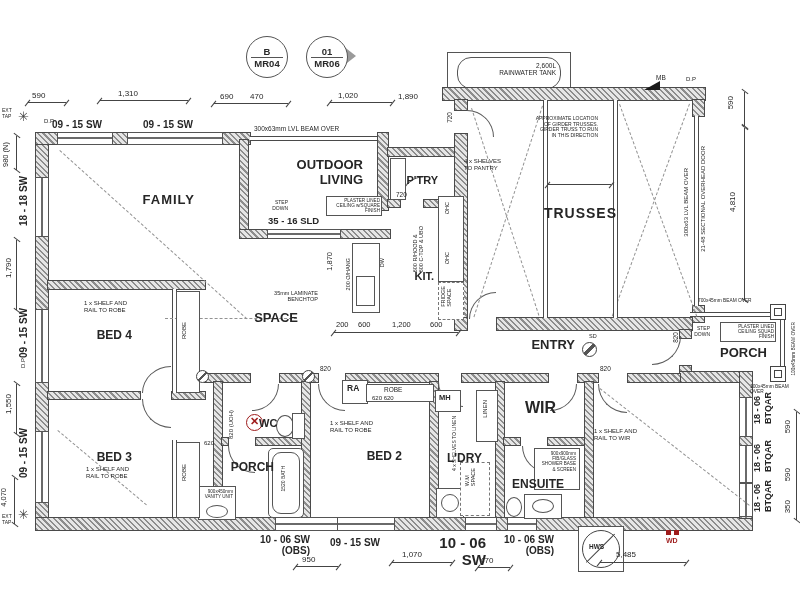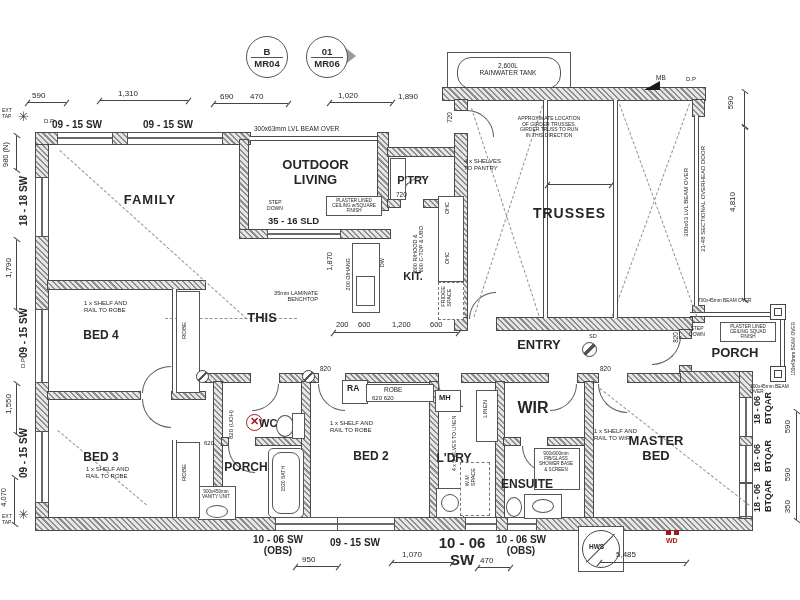--- a/index.html
+++ b/index.html
@@ -4,21 +4,21 @@
 <style>
   html,body{margin:0;padding:0;background:#fff}
   .plan{position:relative;width:800px;height:600px;background:#fff;overflow:hidden;
         font-family:"Liberation Sans",sans-serif;color:#2a2a2a}
   .wall{position:absolute;background:#e6e6e6 repeating-linear-gradient(45deg,#8d8d8d 0 1.5px,rgba(0,0,0,0) 1.5px 4px);outline:1px solid #4a4a4a}
   .twall{position:absolute;height:3px;border-top:1px solid #4a4a4a;border-bottom:1px solid #4a4a4a;background:#fff}
   .twv{position:absolute;width:3px;border-left:1px solid #4a4a4a;border-right:1px solid #4a4a4a;background:#fff}
   .win{position:absolute;outline:1px solid #555;background:linear-gradient(to bottom,#fff 0 40%,#6a6a6a 40% 58%,#fff 58% 100%)}
   .winv{position:absolute;outline:1px solid #555;background:linear-gradient(to right,#fff 0 40%,#6a6a6a 40% 58%,#fff 58% 100%)}
   .lbl{position:absolute;white-space:pre-line;line-height:1.14;color:#262626}
-  .b{font-weight:bold}.c{text-align:center}.r{text-align:right}
+  .b{font-weight:bold}.c{text-align:right}.r{text-align:right}
   .v{writing-mode:vertical-rl;transform:rotate(180deg)}
   .box{position:absolute;border:1px solid #555;background:#fff}
   .dashbox{position:absolute;border:1px dashed #777;background:#fff}
   .dl{position:absolute;height:0;border-top:1px solid #444}
   .dl::before,.dl::after{content:"";position:absolute;top:-4px;width:1px;height:8px;background:#444;transform:rotate(38deg)}
   .dl::before{left:-1px}.dl::after{right:-1px}
   .dlv{position:absolute;width:0;border-left:1px solid #444}
   .dlv::before,.dlv::after{content:"";position:absolute;left:-4px;height:1px;width:8px;background:#444;transform:rotate(38deg)}
   .dlv::before{top:-1px}.dlv::after{bottom:-1px}
   .arc{position:absolute;border:0 solid #5a5a5a}
@@ -186,33 +186,31 @@
   <div class="tri" style="left:644px;top:81px;border-bottom:9px solid #1a1a1a;border-left:16px solid transparent"></div>
   <div class="lbl" style="left:18px;top:110px;font-size:13px;color:#444">✳</div>
   <div class="lbl" style="left:18px;top:508px;font-size:13px;color:#444">✳</div>
 
   <div class="lbl b c" style="left:105px;top:193px;width:90px;font-size:13px;letter-spacing:1px">FAMILY</div>
   <div class="lbl b c" style="left:268px;top:158px;width:95px;font-size:13px">OUTDOOR
 LIVING</div>
   <div class="lbl b c" style="left:388px;top:174px;width:50px;font-size:11px">P'TRY</div>
   <div class="lbl b c" style="left:392px;top:270px;width:42px;font-size:11px">KIT.</div>
   <div class="lbl b c" style="left:522px;top:206px;width:95px;font-size:14px;letter-spacing:1px">TRUSSES</div>
-  <div class="lbl b c" style="left:226px;top:311px;width:72px;font-size:13px">THIS</div>
+  <div class="lbl b c" style="left:226px;top:311px;width:72px;font-size:13px">SPACE</div>
   <div class="lbl b c" style="left:503px;top:338px;width:72px;font-size:13px">ENTRY</div>
   <div class="lbl b c" style="left:703px;top:346px;width:64px;font-size:13px">PORCH</div>
   <div class="lbl b c" style="left:70px;top:329px;width:62px;font-size:12px">BED 4</div>
   <div class="lbl b c" style="left:70px;top:451px;width:62px;font-size:12px">BED 3</div>
   <div class="lbl b c" style="left:340px;top:450px;width:62px;font-size:12px">BED 2</div>
   <div class="lbl b c" style="left:218px;top:461px;width:56px;font-size:12px">PORCH</div>
   <div class="lbl b" style="left:259px;top:417px;font-size:11px">WC</div>
   <div class="lbl b c" style="left:426px;top:452px;width:56px;font-size:12px">L'DRY</div>
   <div class="lbl b c" style="left:490px;top:478px;width:74px;font-size:12px">ENSUITE</div>
   <div class="lbl b c" style="left:510px;top:399px;width:46px;font-size:16px">WIR</div>
-  <div class="lbl b c" style="left:614px;top:434px;width:84px;font-size:13px">MASTER
-BED</div>
 
   <div class="lbl b" style="left:52px;top:119px;font-size:10px">09 - 15 SW</div>
   <div class="lbl b" style="left:143px;top:119px;font-size:10px">09 - 15 SW</div>
   <div class="lbl b v" style="left:18px;top:176px;font-size:10px">18 - 18 SW</div>
   <div class="lbl b v" style="left:18px;top:308px;font-size:10px">09 - 15 SW</div>
   <div class="lbl b v" style="left:18px;top:428px;font-size:10px">09 - 15 SW</div>
   <div class="lbl b c" style="left:246px;top:534px;width:64px;font-size:10px">10 - 06 SW
 (OBS)</div>
   <div class="lbl b" style="left:330px;top:537px;font-size:10px">09 - 15 SW</div>
   <div class="lbl b c" style="left:438px;top:534px;width:48px;font-size:15px">10 - 06

